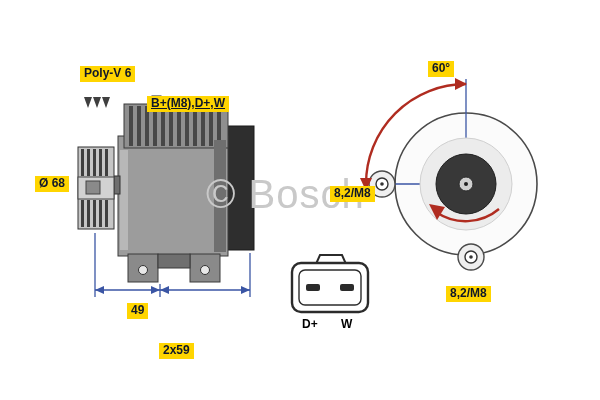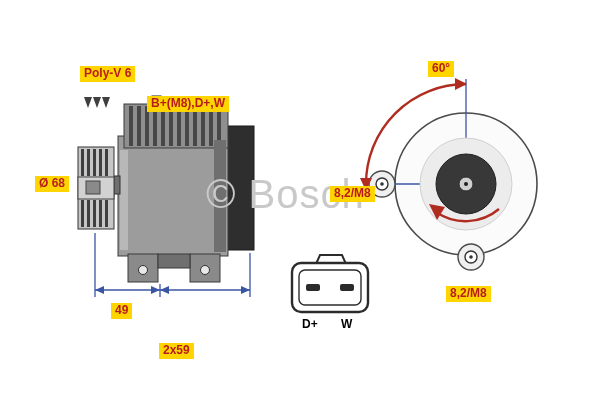--- a/index.html
+++ b/index.html
@@ -9,21 +9,21 @@
     outline:1px solid #777;overflow:hidden;
     font-family:"Liberation Sans",sans-serif;
   }
   .stage svg{position:absolute;left:0;top:0;z-index:1;}
   .watermark{
     position:absolute;left:206px;top:172px;z-index:2;
     font-size:40px;color:#c9c9c9;letter-spacing:1px;white-space:nowrap;
     pointer-events:none;
   }
   .ylabel{
-    position:absolute;z-index:3;background:#ffd500;color:#b91c1c;
+    position:absolute;z-index:3;background:#ffd500;color:#0f172a;
     font-size:12px;font-weight:700;line-height:1.15;padding:1px 4px;
     white-space:nowrap;
   }
   .plabel{
     position:absolute;z-index:3;color:#000;font-size:12px;font-weight:700;
     white-space:nowrap;
   }
 </style>
 </head>
 <body>
@@ -139,23 +139,23 @@
       <rect x="292" y="263" width="76" height="49" rx="9" fill="#ffffff" stroke="#2b2b2b" stroke-width="2.4"></rect>
       <rect x="299" y="270" width="62" height="35" rx="6" fill="none" stroke="#2b2b2b" stroke-width="1.4"></rect>
       <rect x="306" y="284" width="14" height="7" rx="2" fill="#2b2b2b"></rect>
       <rect x="340" y="284" width="14" height="7" rx="2" fill="#2b2b2b"></rect>
     </g>
   </svg>
 
   <div class="watermark">© Bosch</div>
 
   <span class="ylabel" style="left:80px;top:66px;">Poly-V 6</span>
-  <span class="ylabel" style="left:147px;top:96px;">B+(M8),D+,W</span>
+  <span class="ylabel" style="left:147px;top:96px;text-decoration:underline;">B+(M8),D+,W</span>
   <span class="ylabel" style="left:35px;top:176px;">Ø 68</span>
-  <span class="ylabel" style="left:111px;top:303px;">49</span>
+  <span class="ylabel" style="left:127px;top:303px;">49</span>
   <span class="ylabel" style="left:159px;top:303px;margin-top:40px;">2x59</span>
   <span class="ylabel" style="left:428px;top:61px;">60°</span>
   <span class="ylabel" style="left:330px;top:186px;">8,2/M8</span>
   <span class="ylabel" style="left:446px;top:286px;">8,2/M8</span>
 
   <span class="plabel" style="left:302px;top:317px;">D+</span>
   <span class="plabel" style="left:341px;top:317px;">W</span>
 </div>
 
 </body></html>

